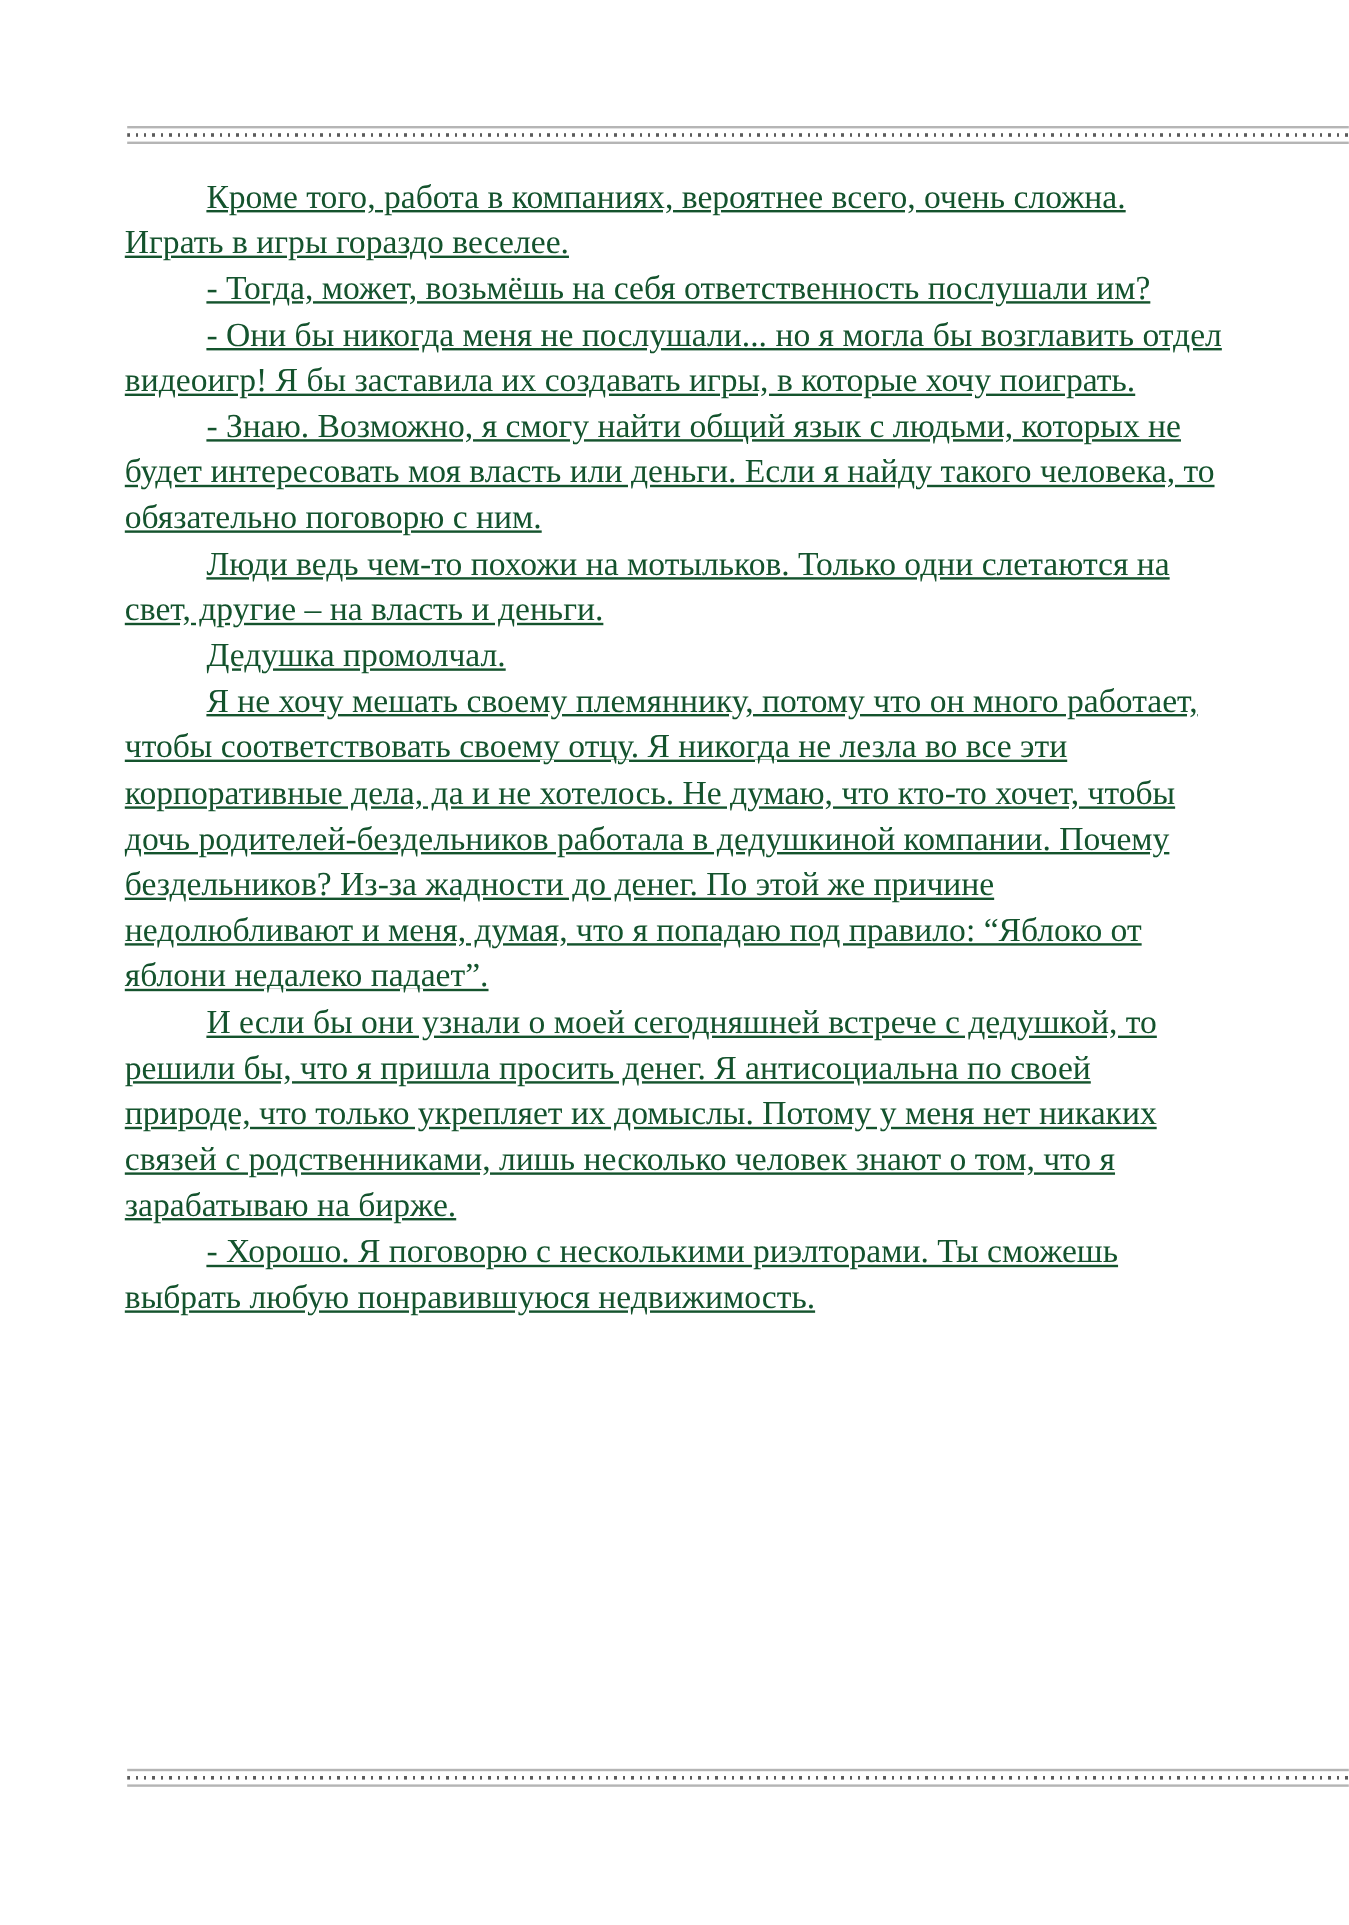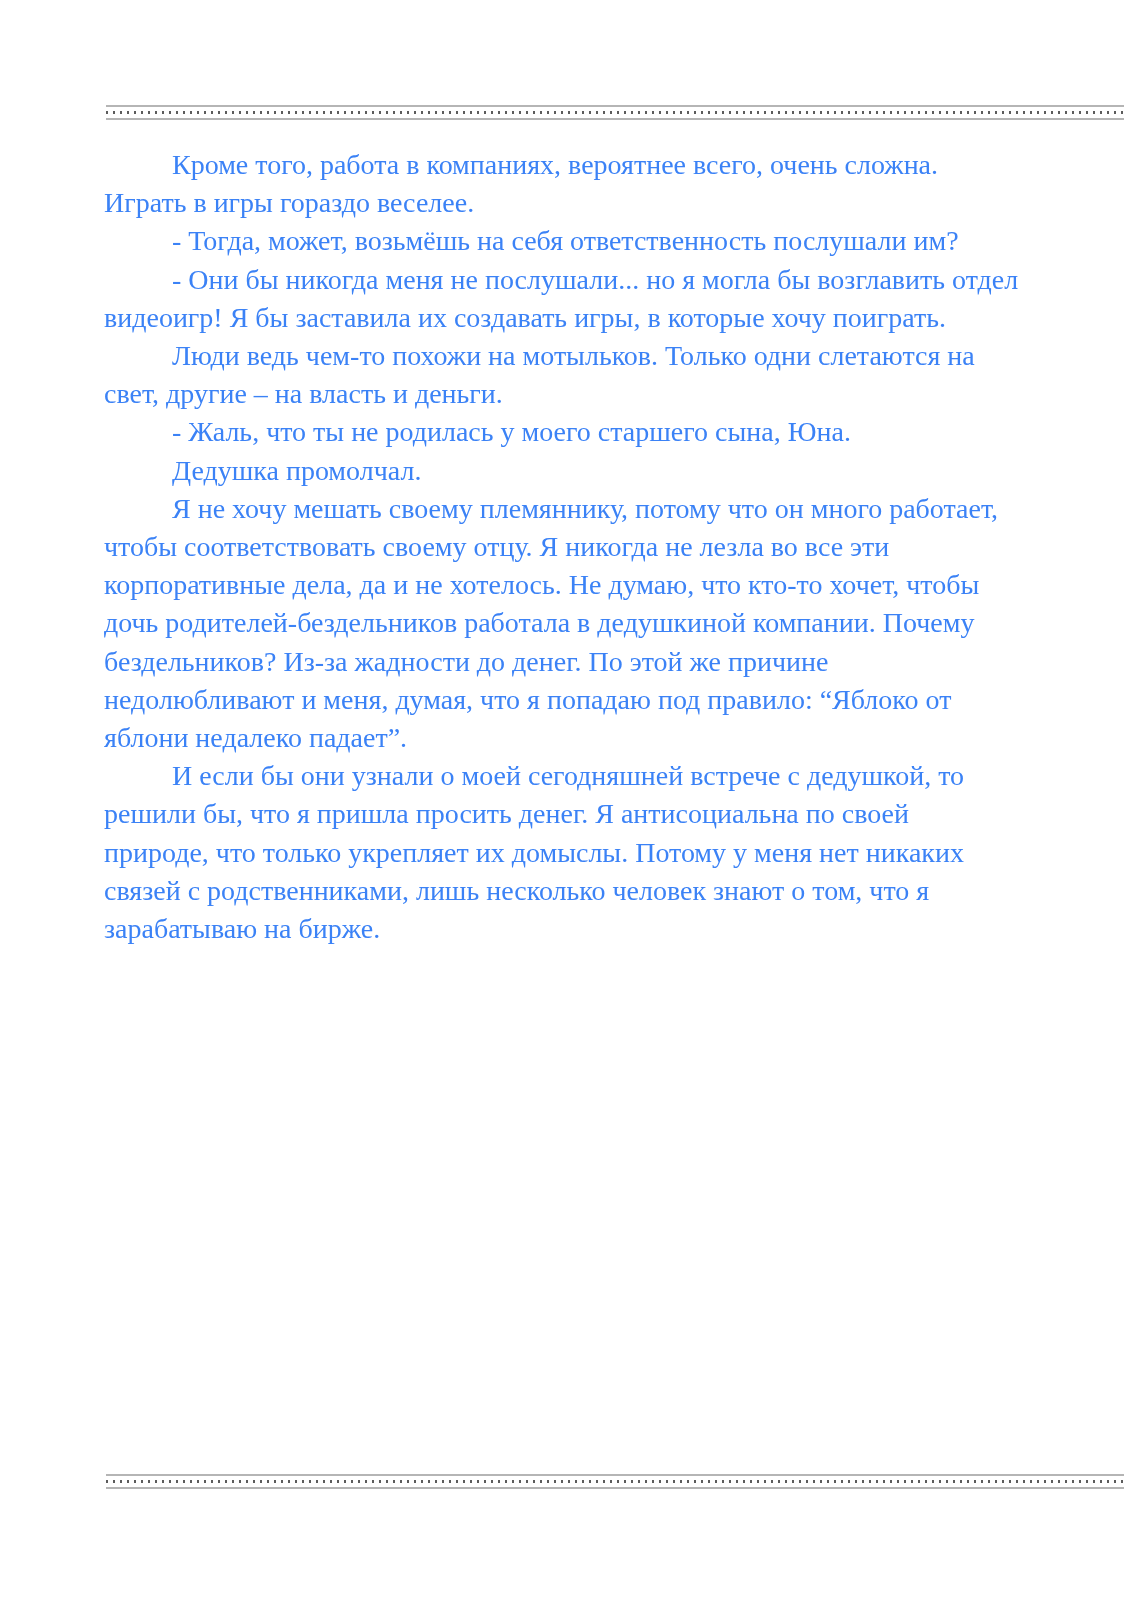--- a/index.html
+++ b/index.html
@@ -38,48 +38,50 @@
       to right,
       #5c5c5c 0px, #5c5c5c 2px,
       transparent 2px, transparent 7px
     );
   }
   .text-block {
     position: absolute;
     top: 146px;
     left: 104px;
     right: 104px;
-    color: #3b82f6;
+    color: #14532d;
     font-size: 28px;
     line-height: 38.2px;
     text-align: left;
+    text-decoration: underline;
   }
   .text-block p {
     margin: 0;
     padding: 0;
     text-indent: 68px;
   }
 </style>
 </head>
 <body>
 
 <div class="page">
 
   <div class="rule rule-top">
     <div class="rule-dots"></div>
   </div>
 
   <main class="text-block">
     <p>Кроме того, работа в компаниях, вероятнее всего, очень сложна. Играть в игры гораздо веселее.</p>
     <p>- Тогда, может, возьмёшь на себя ответственность послушали им?</p>
     <p>- Они бы никогда меня не послушали... но я могла бы возглавить отдел видеоигр! Я бы заставила их создавать игры, в которые хочу поиграть.</p>
+    <p>- Знаю. Возможно, я смогу найти общий язык с людьми, которых не будет интересовать моя власть или деньги. Если я найду такого человека, то обязательно поговорю с ним.</p>
     <p>Люди ведь чем-то похожи на мотыльков. Только одни слетаются на свет, другие – на власть и деньги.</p>
-    <p>- Жаль, что ты не родилась у моего старшего сына, Юна.</p>
     <p>Дедушка промолчал.</p>
     <p>Я не хочу мешать своему племяннику, потому что он много работает, чтобы соответствовать своему отцу. Я никогда не лезла во все эти корпоративные дела, да и не хотелось. Не думаю, что кто-то хочет, чтобы дочь родителей-бездельников работала в дедушкиной компании. Почему бездельников? Из-за жадности до денег. По этой же причине недолюбливают и меня, думая, что я попадаю под правило: “Яблоко от яблони недалеко падает”.</p>
     <p>И если бы они узнали о моей сегодняшней встрече с дедушкой, то решили бы, что я пришла просить денег. Я антисоциальна по своей природе, что только укрепляет их домыслы. Потому у меня нет никаких связей с родственниками, лишь несколько человек знают о том, что я зарабатываю на бирже.</p>
+    <p>- Хорошо. Я поговорю с несколькими риэлторами. Ты сможешь выбрать любую понравившуюся недвижимость.</p>
   </main>
 
   <div class="rule rule-bottom">
     <div class="rule-dots"></div>
   </div>
 
 </div>
 
 </body></html>

